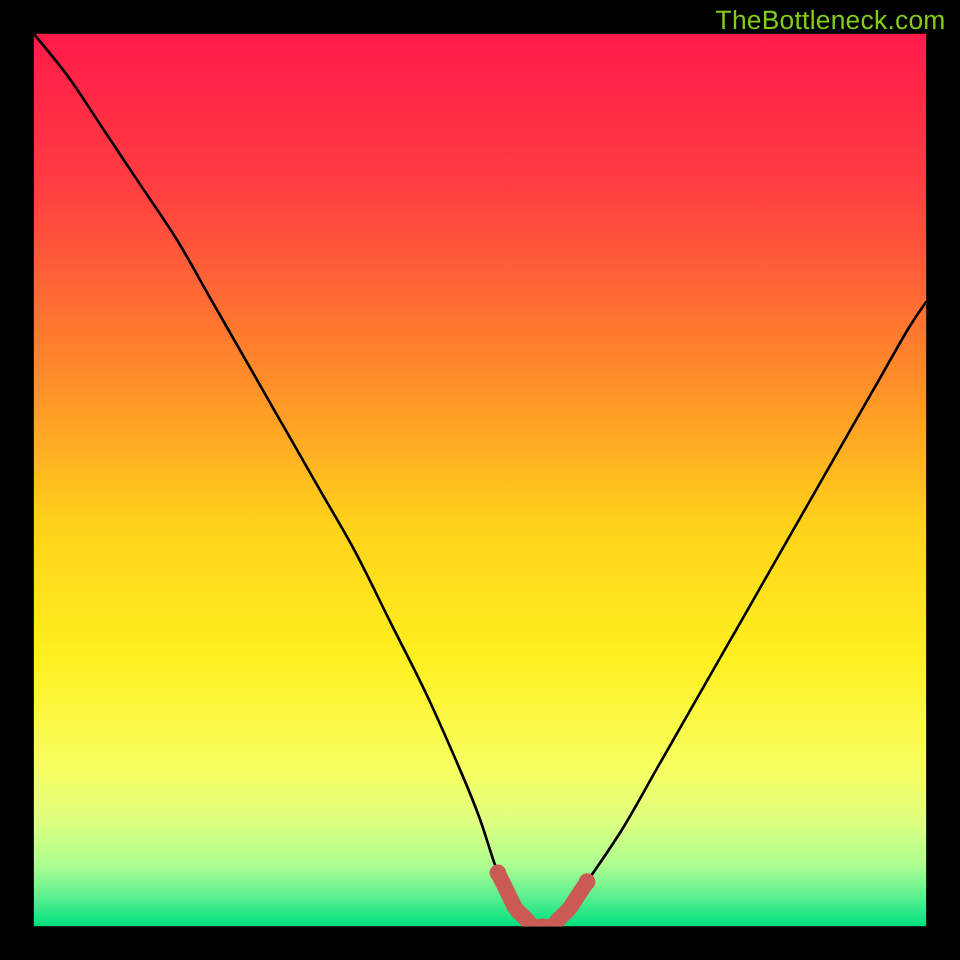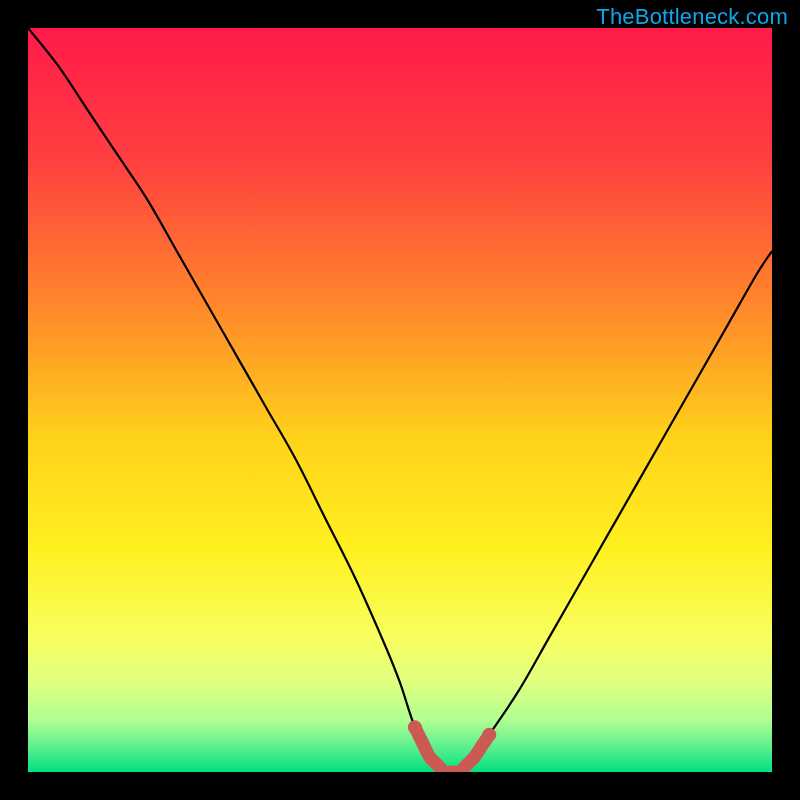--- a/index.html
+++ b/index.html
@@ -14,21 +14,21 @@
   .outer {
     width: 800px;
     height: 800px;
     position: relative;
     background: #000;
   }
   .watermark {
     position: absolute;
     top: 4px;
     right: 12px;
-    color: #0ea5e9;
+    color: #84cc16;
     font-size: 22px;
     font-weight: 500;
     letter-spacing: 0.2px;
     z-index: 10;
   }
   .plot-area {
     position: absolute;
     left: 28px;
     top: 28px;
     width: 744px;

